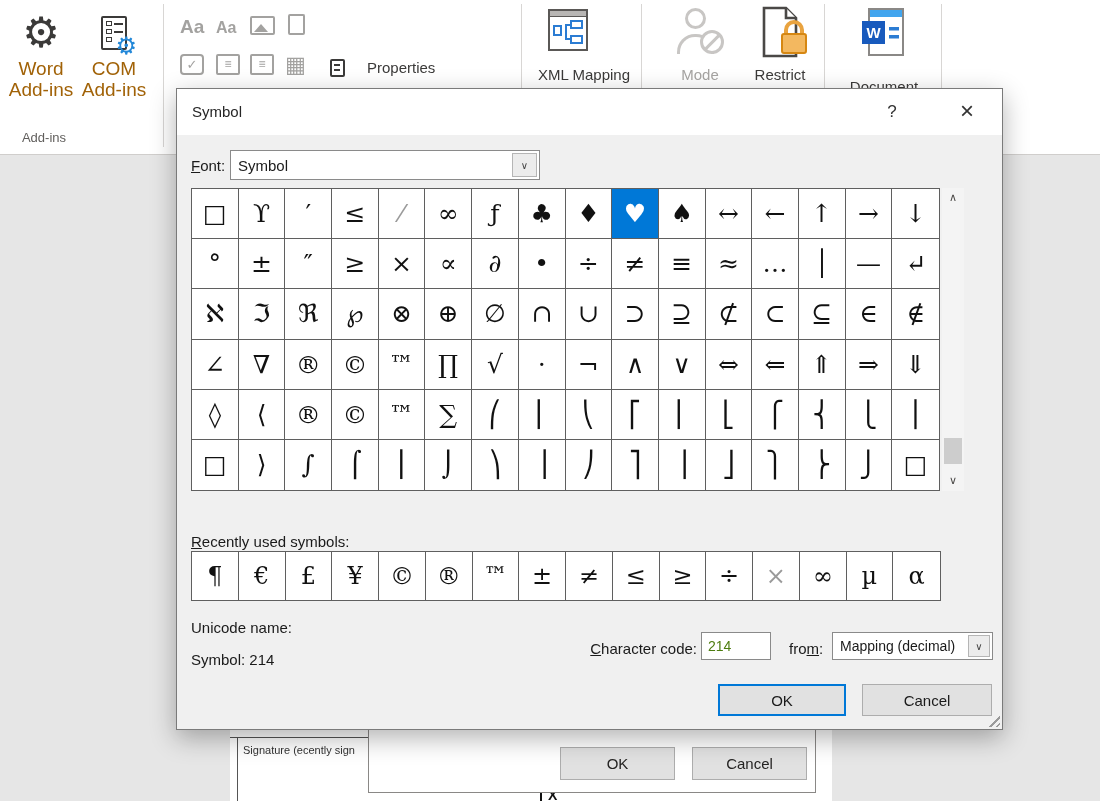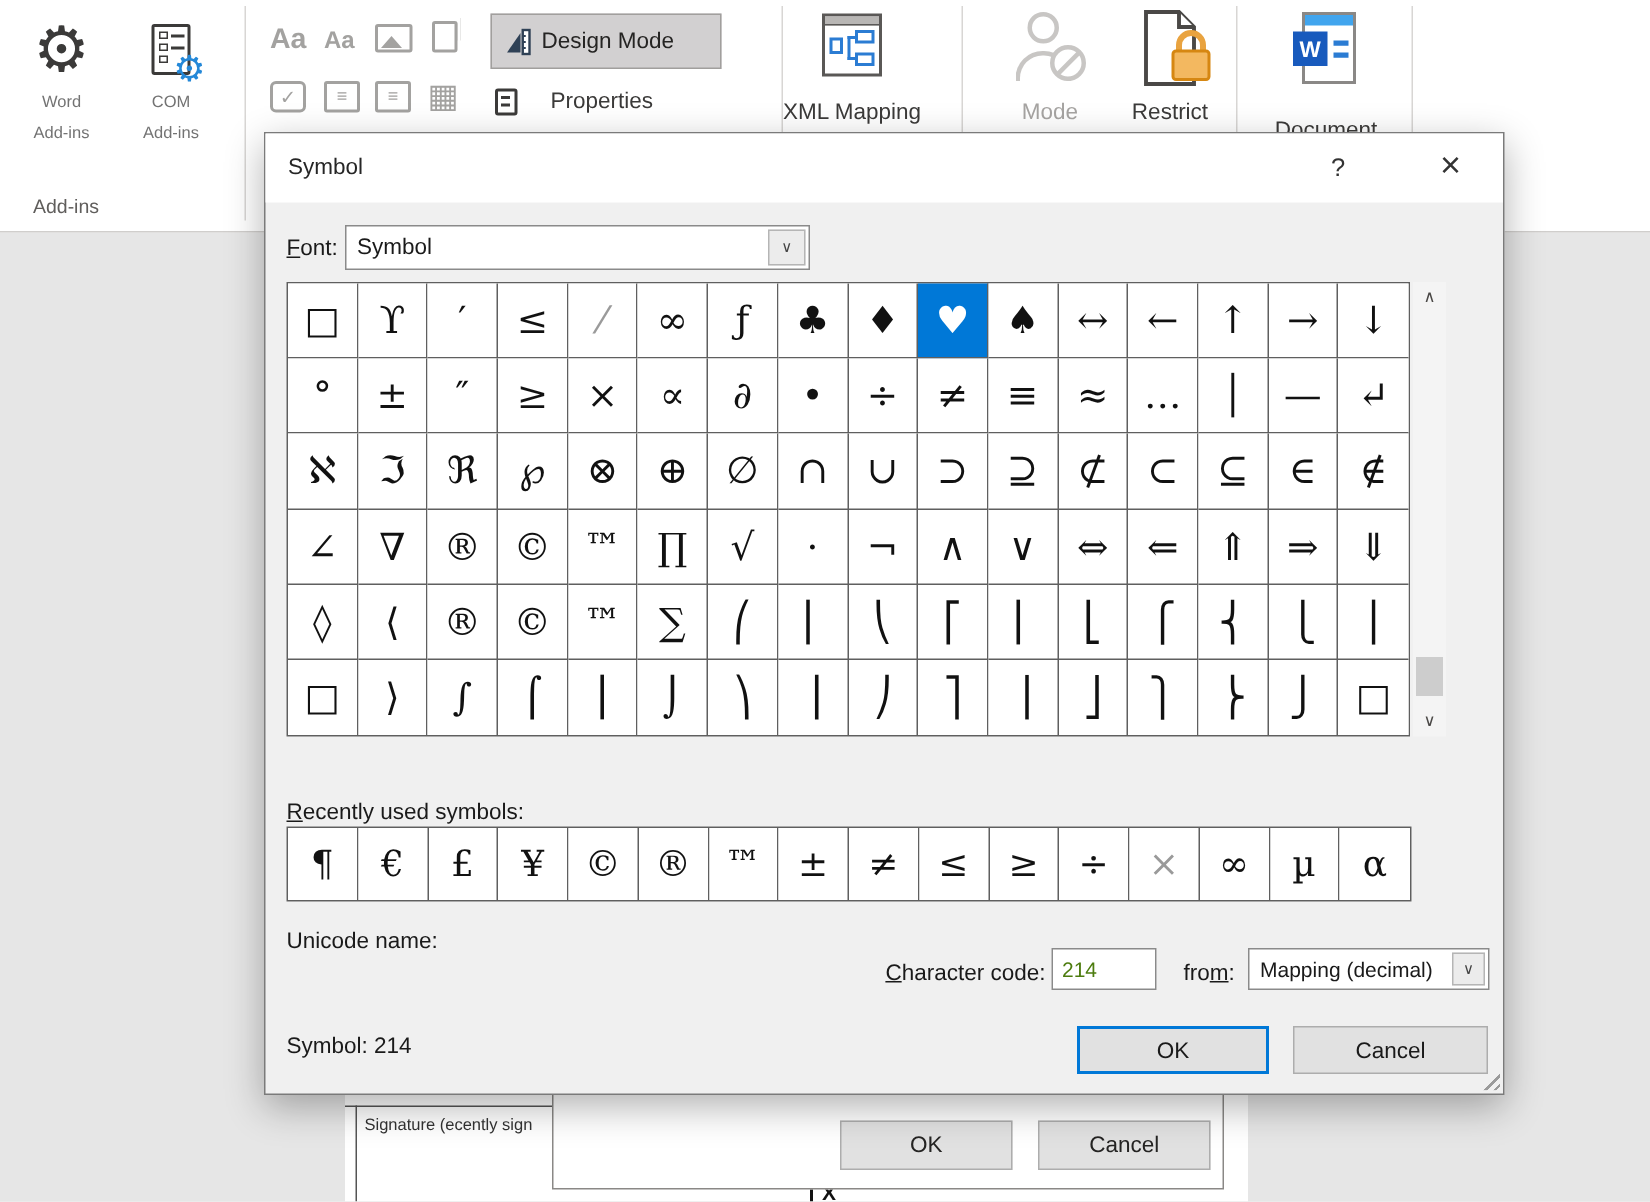--- a/index.html
+++ b/index.html
@@ -6,21 +6,21 @@
   html,body { width:1100px; height:801px; }
   body {
     position:relative; overflow:hidden;
     font-family:"Liberation Sans", sans-serif;
     background:#e6e6e6; color:#3b3a39;
   }
   
   .ribbon { position:absolute; left:0; top:0; width:1100px; height:155px; background:#fff; border-bottom:1px solid #d0cecc; z-index:1; }
   .vdiv { position:absolute; top:4px; height:143px; width:1px; background:#d8d6d4; }
   .rb-big { position:absolute; display:flex; flex-direction:column; align-items:center; cursor:default; }
-  .rb-big .lbl { font-size:11px; line-height:21px; color:#737373; }
+  .rb-big .lbl { font-size:19px; line-height:21px; color:#a16207; }
   .gear-glyph { font-size:42px; line-height:50px; color:#3b3a39; font-family:"DejaVu Sans",sans-serif; }
   .com-doc { position:relative; width:26px; height:34px; border:2px solid #3b3a39; border-radius:2px; margin-top:8px; margin-bottom:8px; }
   .com-doc i { position:absolute; left:3px; width:6px; height:5px; border:1.5px solid #3b3a39; }
   .com-doc i:nth-child(1){top:3px;} .com-doc i:nth-child(2){top:11px;} .com-doc i:nth-child(3){top:19px;}
   .com-doc b { position:absolute; left:11px; width:9px; height:2px; background:#3b3a39; }
   .com-doc b:nth-child(4){top:5px;} .com-doc b:nth-child(5){top:13px;}
   .com-gear { position:absolute; right:-12px; bottom:-10px; font-size:24px; line-height:24px; color:#2488d8; font-family:"DejaVu Sans",sans-serif; background:transparent; }
   .group-lbl { position:absolute; font-size:13px; color:#605e5c; text-align:center; }
   
   .ctl { position:absolute; color:#a3a2a0; font-weight:bold; }
@@ -86,21 +86,21 @@
   .sbar .arr { position:absolute; left:0; width:22px; height:20px; text-align:center; font-size:11px; line-height:20px; color:#4a4846; font-family:"DejaVu Sans",sans-serif; }
   .arr-up { top:0; } .arr-dn { bottom:0; }
   .sbar .thumb { position:absolute; left:2px; top:250px; width:18px; height:26px; background:#cdcdcd; }
   
   .recent-lbl { left:14px; top:432px;margin-top:12px; }
   .recent-grid { position:absolute; left:14px; top:462px; width:750px; height:50px; background:#fff; border:1px solid #5f5f5f; display:grid; grid-template-columns:repeat(16,1fr); }
   .recent-grid .cell { border-bottom:none; font-size:24px; }
   .recent-grid .cell:nth-child(16n){ border-right:none; }
   
   .uni-lbl { left:14px; top:530px; }
-  .uni-val { left:14px; top:562px;margin-top:38px; }
+  .uni-val { left:14px; top:562px; }
   .cc-lbl { left:404px; top:551px; width:116px; text-align:right; }
   .cc-input { position:absolute; left:524px; top:543px; width:70px; height:28px; background:#fff; border:1px solid #8a8a8a; font-size:14px; color:#4d7c0f; padding:3px 6px; font-family:"Liberation Sans",sans-serif; }
   .from-lbl { left:612px; top:551px; }
   .from-combo { left:655px; top:543px; width:161px; height:28px; font-size:14px; }
   .from-combo .chev { width:22px; }
   .dlg-btn { position:absolute; top:595px; height:32px; background:#e1e1e1; font-size:15px; color:#1a1a1a; display:flex; align-items:center; justify-content:center; }
   .ok-btn { left:541px; width:128px; border:2px solid #0078d7; }
   .cancel-btn { left:685px; width:130px; border:1px solid #adadad; }
   .grip { position:absolute; right:2px; bottom:2px; width:14px; height:14px; background:repeating-linear-gradient(135deg, transparent 0 3px, #9a9a9a 3px 4.5px); clip-path:polygon(100% 0, 100% 100%, 0 100%); }
   u { text-decoration:underline; }
@@ -134,47 +134,39 @@
   <span class="ctl" style="left:216px;top:19px;font-size:16px;">Aa</span>
   <span class="ctl-box" style="left:250px;top:16px;width:25px;height:19px;">
       <span class="pic-tri"></span>
     </span>
   <span class="ctl-box" style="left:288px;top:14px;width:17px;height:21px;box-shadow:4px -4px 0 -2px #fff,5px -5px 0 -3px #a3a2a0;"></span>
   <span class="ctl-box" style="left:180px;top:54px;width:24px;height:21px;border-radius:4px;text-align:center;font-size:13px;color:#a3a2a0;line-height:17px;">✓</span>
   <span class="ctl-box" style="left:216px;top:54px;width:24px;height:21px;text-align:center;font-size:12px;color:#a3a2a0;line-height:16px;">≡</span>
   <span class="ctl-box" style="left:250px;top:54px;width:24px;height:21px;text-align:center;font-size:12px;color:#a3a2a0;line-height:16px;">≡</span>
   <span class="ctl" style="left:285px;top:52px;font-size:22px;font-weight:normal;font-family:'DejaVu Sans',sans-serif;">▦</span>
 
-  <div class="dm-btn">
-    <svg width="20" height="20" viewBox="0 0 20 20">
-      <path d="M3 17 L12 4 L12 17 Z" fill="#2f4156"></path>
-      <rect x="13.5" y="2" width="4.5" height="16" fill="#fff" stroke="#2f4156" stroke-width="1.6"></rect>
-      <path d="M13.5 6 h2 M13.5 10 h2 M13.5 14 h2" stroke="#2f4156" stroke-width="1.2"></path>
-    </svg>
-    <span>Design Mode</span>
-  </div>
   <div class="prop-btn">
     <span class="prop-ic">
         <i></i>
         <i></i>
       </span>
     <span>Properties</span>
   </div>
   <div class="vdiv" style="left:521px;"></div>
 
   <div class="xml-ic">
     <span class="bar"></span>
       <span class="b1"></span>
       <span class="b2"></span>
       <span class="b3"></span>
     <span class="l1"></span>
       <span class="l2"></span>
       <span class="l3"></span>
   </div>
-  <div class="rb-lbl" style="left:516px;top:66px;width:104px;">XML Mapping</div>
+  <div class="rb-lbl" style="left:532px;top:66px;width:104px;">XML Mapping</div>
   <div class="vdiv" style="left:641px;"></div>
 
   <div class="block-ic">
     <span class="head"></span>
       <span class="body"></span>
       <span class="no"></span>
   </div>
   <div class="rb-lbl dim" style="left:672px;top:66px;width:56px;">Mode</div>
   <svg width="56" height="56" viewBox="0 0 56 56" style="position:absolute;left:752px;top:5px;">
     <path d="M12 3 h22 l10 10 v38 h-32 z" fill="#fff" stroke="#4a4846" stroke-width="2.6"></path>

